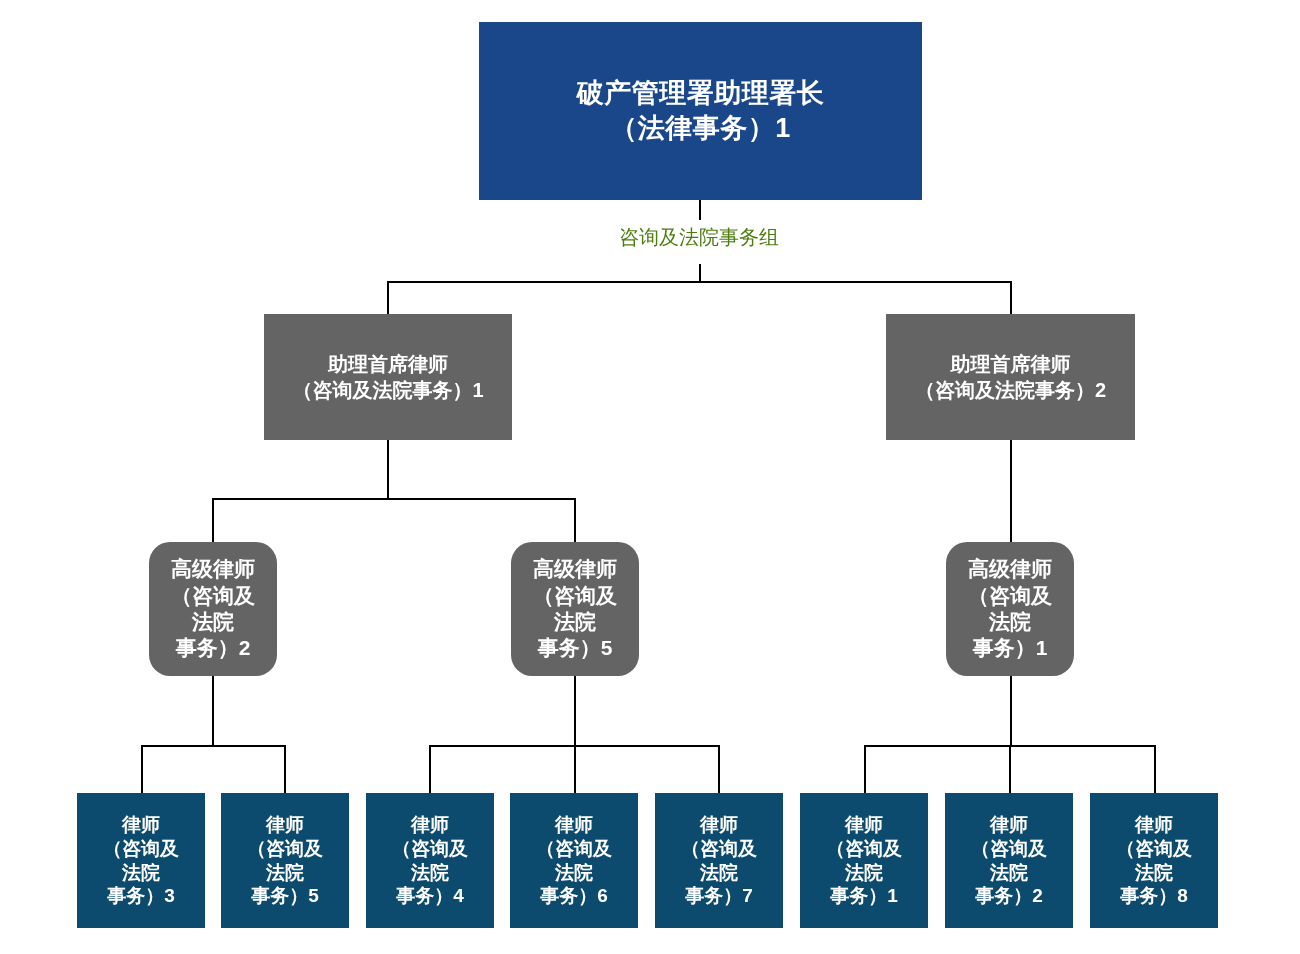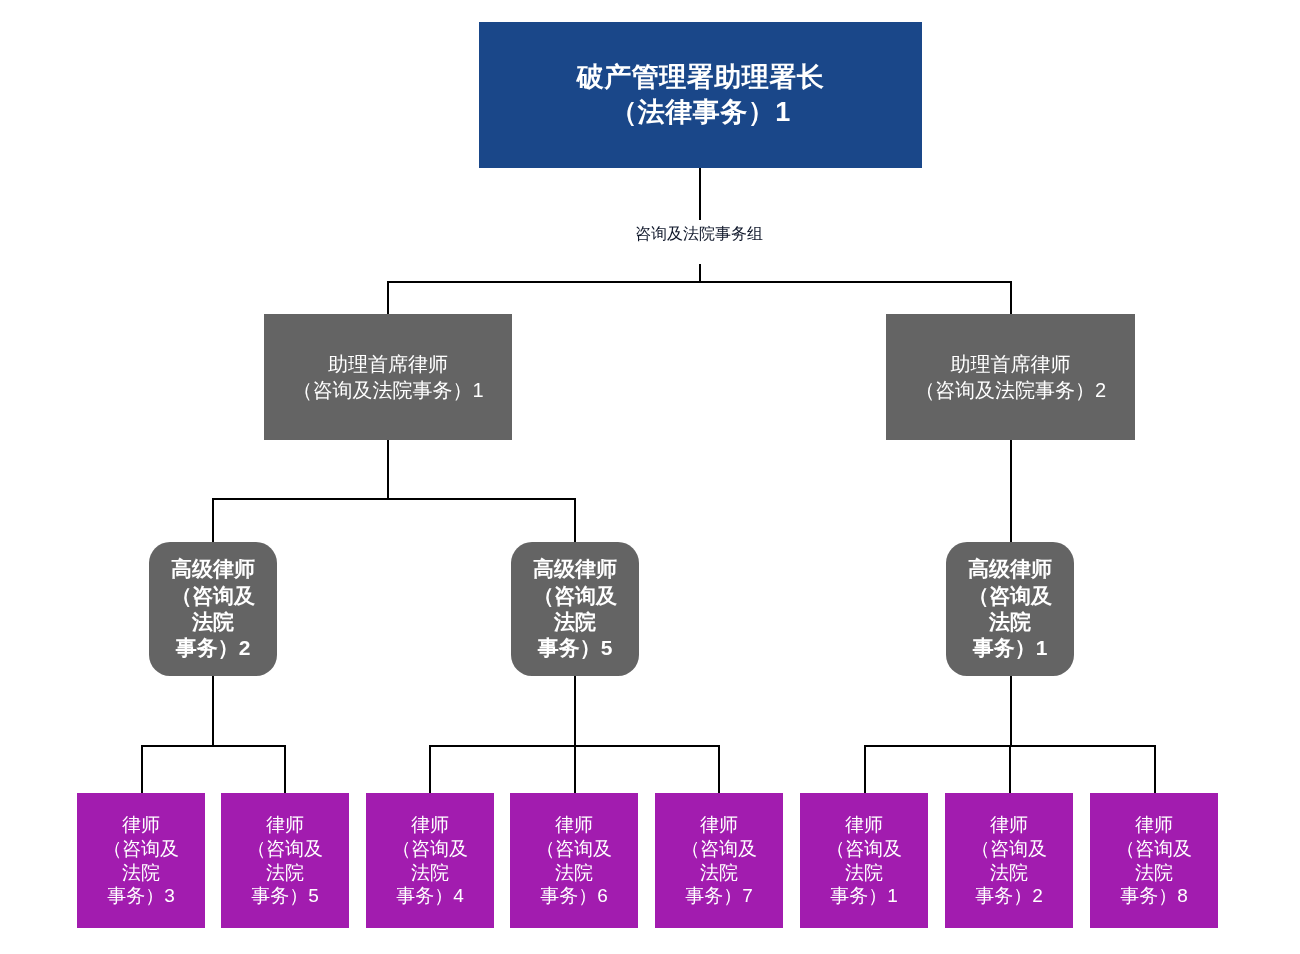--- a/index.html
+++ b/index.html
@@ -31,39 +31,39 @@
   }
   .node-root {
     background: #1a4789;
     font-size: 27px;
     font-weight: 700;
     letter-spacing: 0.5px;
   }
   .node-l2 {
     background: #646464;
     font-size: 20px;
-    font-weight: 400;
+    font-weight: 700;
   }
   .node-l3 {
     background: #646464;
     font-size: 21px;
     font-weight: 700;
     line-height: 1.26;
     border-radius: 21px;
   }
   .node-l4 {
-    background: #a21caf;
+    background: #0c4a6e;
     font-size: 19px;
-    font-weight: 400;
+    font-weight: 700;
     line-height: 1.26;
   }
   .group-label {
     position: absolute;
-    color: #0f172a;
-    font-size: 16px;
+    color: #4d7c0f;
+    font-size: 20px;
     font-weight: 400;
     text-align: center;
     z-index: 3;
     white-space: nowrap;
   }
   .ln {
     position: absolute;
     background: #000000;
     z-index: 1;
   }
@@ -99,21 +99,21 @@
   <div class="ln ln-v" style="left:429px; top:745px; height:48px;"></div>
   <div class="ln ln-v" style="left:574px; top:745px; height:48px;"></div>
   <div class="ln ln-v" style="left:718px; top:745px; height:48px;"></div>
 
   <div class="ln ln-v" style="left:1010px; top:676px; height:70px;"></div>
   <div class="ln ln-h" style="left:864px; top:745px; width:291px;"></div>
   <div class="ln ln-v" style="left:864px; top:745px; height:48px;"></div>
   <div class="ln ln-v" style="left:1009px; top:745px; height:48px;"></div>
   <div class="ln ln-v" style="left:1154px; top:745px; height:48px;"></div>
 
-  <div class="node node-root" style="left:479px; top:22px; width:443px; height:146px;">破产管理署助理署长
+  <div class="node node-root" style="left:479px; top:22px; width:443px; height:178px;">破产管理署助理署长
 （法律事务）1</div>
 
   <div class="group-label" style="left:549px; top:224px; width:300px;">咨询及法院事务组</div>
 
   <div class="node node-l2" style="left:264px; top:314px; width:248px; height:126px;">助理首席律师
 （咨询及法院事务）1</div>
 
   <div class="node node-l2" style="left:886px; top:314px; width:249px; height:126px;">助理首席律师
 （咨询及法院事务）2</div>
 

